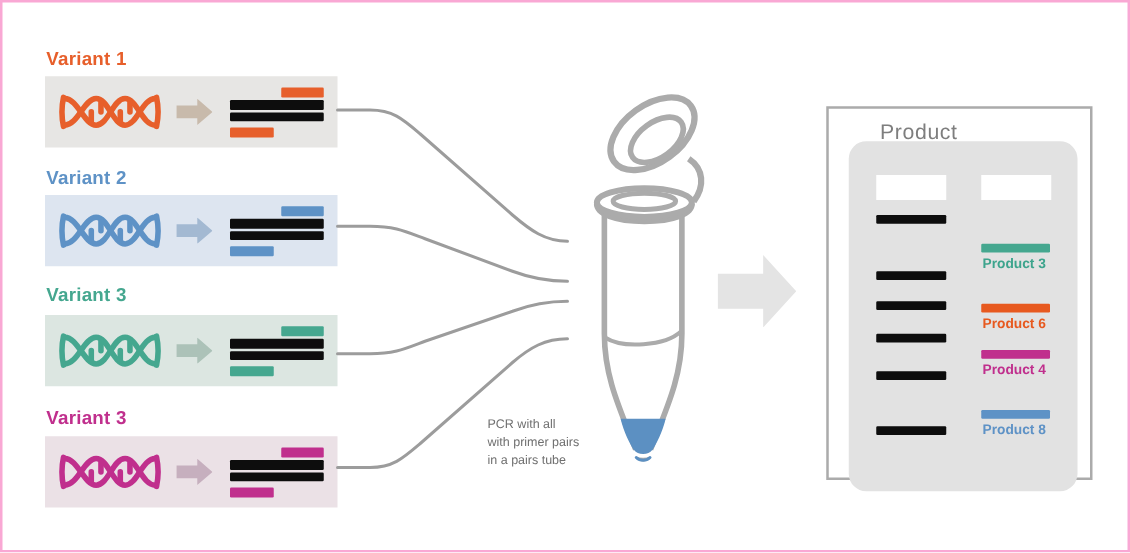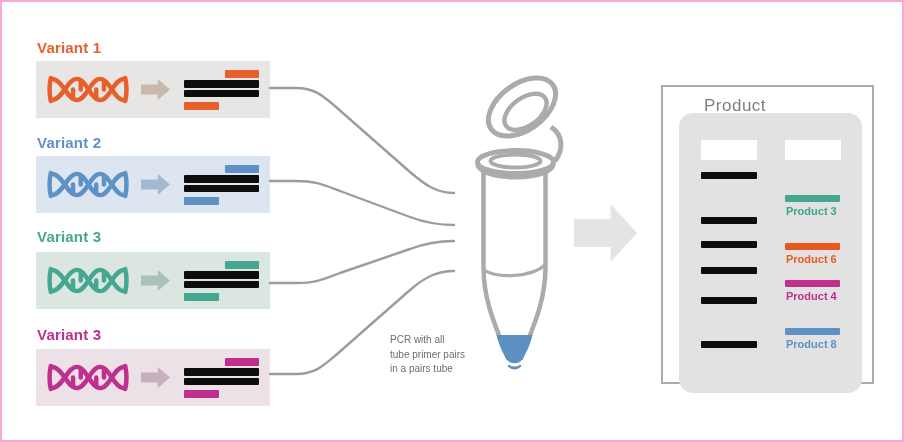--- a/index.html
+++ b/index.html
@@ -156,21 +156,21 @@
     <ellipse cx="63.5" cy="94" rx="25" ry="6.5" fill="#FFFFFF" stroke="#ABABAB" stroke-width="4"></ellipse>
 
     <g transform="rotate(-36 70 40)">
       <ellipse cx="70" cy="40" rx="38" ry="23" fill="#FFFFFF" stroke="#ABABAB" stroke-width="5"></ellipse>
       <ellipse cx="70" cy="46" rx="24" ry="14" fill="#FFFFFF" stroke="#ABABAB" stroke-width="4.5"></ellipse>
     </g>
   </svg>
 
   <div id="pcr-caption">
     <div>PCR with all</div>
-    <div>tube primer pairs</div>
+    <div>with primer pairs</div>
     <div>in a pairs tube</div>
   </div>
 
   <div id="flow-arrow" class="block-arrow"></div>
 
   <div id="gel-panel">
     <div id="gel-title">Product</div>
     <div id="gel-area">
       <div class="well" style="left:22px"></div>
       <div class="well" style="left:106px"></div>

